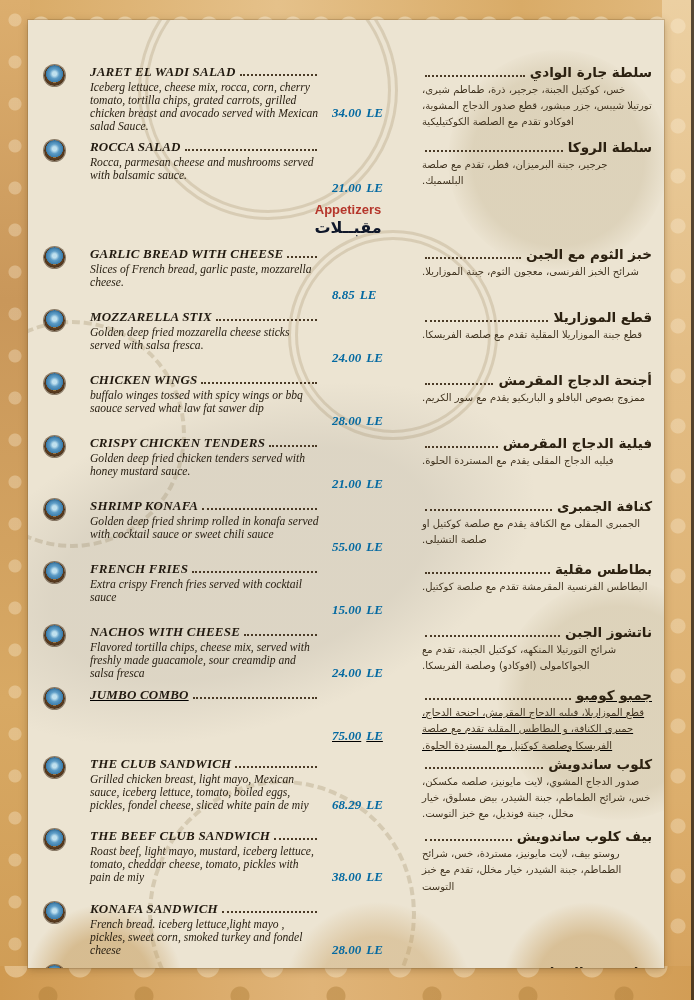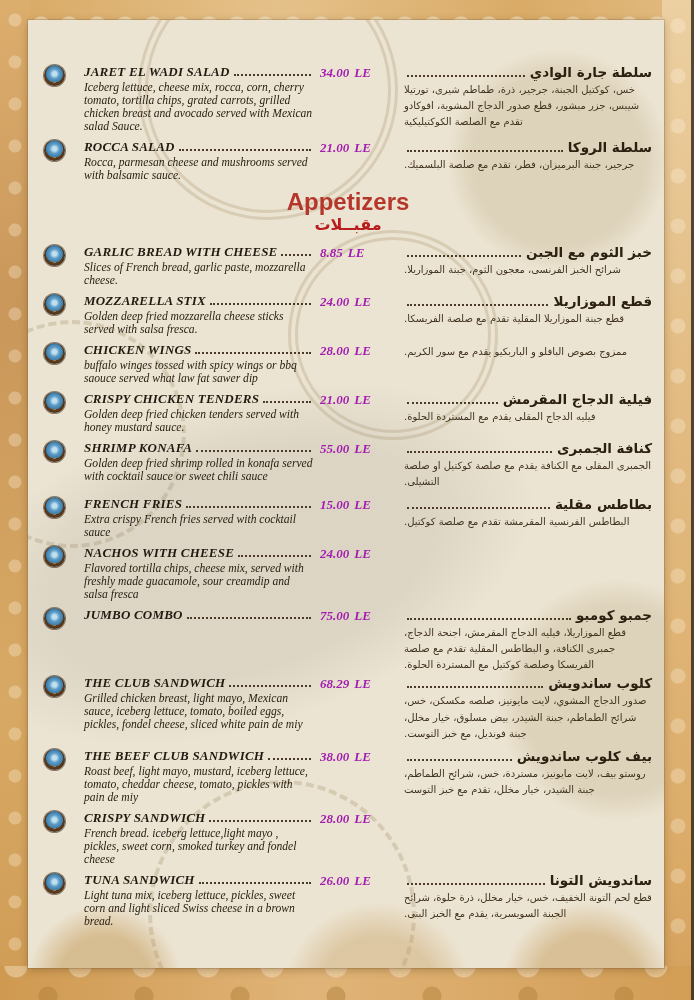--- a/index.html
+++ b/index.html
@@ -72,21 +72,21 @@
       radial-gradient(circle at 12% 115%, rgba(197,156,92,.55) 0 46px, rgba(197,156,92,0) 78px),
       radial-gradient(circle at 55% 130%, rgba(197,156,92,.4) 0 60px, rgba(197,156,92,0) 95px),
       radial-gradient(circle at 88% 120%, rgba(197,156,92,.5) 0 52px, rgba(197,156,92,0) 85px);
   }
 
   
   .content{position:relative;padding:44px 12px 8px 16px;}
   .item{
     display:grid;
     grid-template-columns:34px 230px 78px 1fr;
-    column-gap:6px;
+    column-gap:12px;
     margin-bottom:6px;
   }
   .cell-icon{padding-top:1px;}
   .medallion{
     display:block;width:21px;height:21px;border-radius:50%;
     background:
       radial-gradient(circle at 50% 42%, #bfe0ee 0 13%, #5d9cc6 30%, #3c7dab 52%, rgba(0,0,0,0) 54%),
       radial-gradient(circle, #9a7848 0 48%, #5a3c20 49% 78%, #7a5a34 79%);
     box-shadow:0 0 0 1px rgba(60,40,20,.55), inset 0 0 2px rgba(0,0,0,.5);
   }
@@ -94,41 +94,41 @@
   .name{
     font-style:italic;font-weight:700;font-size:13px;color:#221a10;
     letter-spacing:.2px;white-space:nowrap;
   }
   .leader{flex:1;border-bottom:2px dotted #4a3a26;margin:0 3px 3px 4px;min-width:12px;}
   .desc{
     font-style:italic;font-size:11.6px;line-height:1.12;color:#2a2114;
     margin-top:1px;
   }
   .cell-price{
-    font-style:italic;font-weight:600;font-size:13px;color:#a21caf;white-space:nowrap;padding-top:1px;
+    font-style:italic;font-weight:600;font-size:13px;color:#0369a1;white-space:nowrap;padding-top:1px;margin-top:40px;
   }
   .cell-price .cur{margin-left:5px;}
   .cell-ar{direction:rtl;}
   .ar-name-row{display:flex;align-items:baseline;flex-direction:row;}
   .ar-name{
     font-family:"DejaVu Sans", sans-serif;font-weight:700;font-size:13.5px;color:#2c2111;
     white-space:nowrap;
   }
   .ar-leader{flex:1;border-bottom:2px dotted #4a3a26;margin:0 5px 3px 3px;min-width:10px;}
   .ar-desc{
     font-family:"DejaVu Sans", sans-serif;font-size:10px;line-height:1.62;color:#40331f;
     text-align:left;margin-top:2px;
   }
   .section-head{text-align:center;margin:7px 0 8px 0;}
   .head-en{
-    font-family:"Liberation Sans", sans-serif;font-weight:700;font-size:24px;color:#b5362b;
+    font-family:"Liberation Sans", sans-serif;font-weight:700;font-size:13px;color:#b5362b;
     line-height:1.05;
   }
   .head-ar{
-    font-family:"DejaVu Sans", sans-serif;font-weight:700;font-size:16px;color:#b91c1c;
+    font-family:"DejaVu Sans", sans-serif;font-weight:700;font-size:16px;color:#0f172a;
     line-height:1.35;
   }
 </style>
 </head>
 <body>
 
 <div class="band-top"></div>
 <div class="edge-left"></div>
 <div class="edge-right"></div>
 <div class="band-bottom"></div>
@@ -242,20 +242,24 @@
         </div>
       <div class="cell-en">
         <div class="name-row">
             <span class="name">CHICKEN WINGS</span>
             <span class="leader"></span>
           </div>
         <div class="desc">buffalo winges tossed with spicy wings or bbq saouce served what law fat sawer dip</div>
       </div>
       <div class="cell-price"><span>28.00</span><span class="cur">LE</span></div>
       <div class="cell-ar" dir="rtl">
+        <div class="ar-name-row">
+            <span class="ar-name">أجنحة الدجاج المقرمش</span>
+            <span class="ar-leader"></span>
+          </div>
         <div class="ar-desc">ممزوج بصوص البافلو و الباربكيو يقدم مع سور الكريم.</div>
       </div>
     </div>
 
     <div class="item">
       <div class="cell-icon">
           <span class="medallion"></span>
         </div>
       <div class="cell-en">
         <div class="name-row">
@@ -321,23 +325,30 @@
           <span class="medallion"></span>
         </div>
       <div class="cell-en">
         <div class="name-row">
             <span class="name">NACHOS WITH CHEESE</span>
             <span class="leader"></span>
           </div>
         <div class="desc">Flavored tortilla chips, cheese mix, served with freshly made guacamole, sour creamdip and salsa fresca</div>
       </div>
       <div class="cell-price"><span>24.00</span><span class="cur">LE</span></div>
-    </div>
-
-    <div class="item" style="margin-bottom:2px;">
+      <div class="cell-ar" dir="rtl">
+        <div class="ar-name-row">
+            <span class="ar-name">ناتشوز الجبن</span>
+            <span class="ar-leader"></span>
+          </div>
+        <div class="ar-desc">شرائح التورتيلا المنكهه، كوكتيل الجبنة، تقدم مع الجواكامولى (افوكادو) وصلصة الفريسكا.</div>
+      </div>
+    </div>
+
+    <div class="item" style="margin-bottom:2px;text-decoration:underline;">
       <div class="cell-icon">
           <span class="medallion"></span>
         </div>
       <div class="cell-en">
         <div class="name-row">
             <span class="name">JUMBO COMBO</span>
             <span class="leader"></span>
           </div>
       </div>
       <div class="cell-price"><span>75.00</span><span class="cur">LE</span></div>
@@ -392,21 +403,21 @@
         <div class="ar-desc">روستو بيف، لايت مايونيز، مستردة، خس، شرائح الطماطم، جبنة الشيدر، خيار مخلل، تقدم مع خبز التوست</div>
       </div>
     </div>
 
     <div class="item">
       <div class="cell-icon">
           <span class="medallion"></span>
         </div>
       <div class="cell-en">
         <div class="name-row">
-            <span class="name">CRISPY SANDWICH</span>
+            <span class="name">KONAFA SANDWICH</span>
             <span class="leader"></span>
           </div>
         <div class="desc">French bread. iceberg lettuce,light mayo , pickles, sweet corn, smoked turkey and fondel cheese</div>
       </div>
       <div class="cell-price"><span>28.00</span><span class="cur">LE</span></div>
     </div>
 
     <div class="item">
       <div class="cell-icon">
           <span class="medallion"></span>

